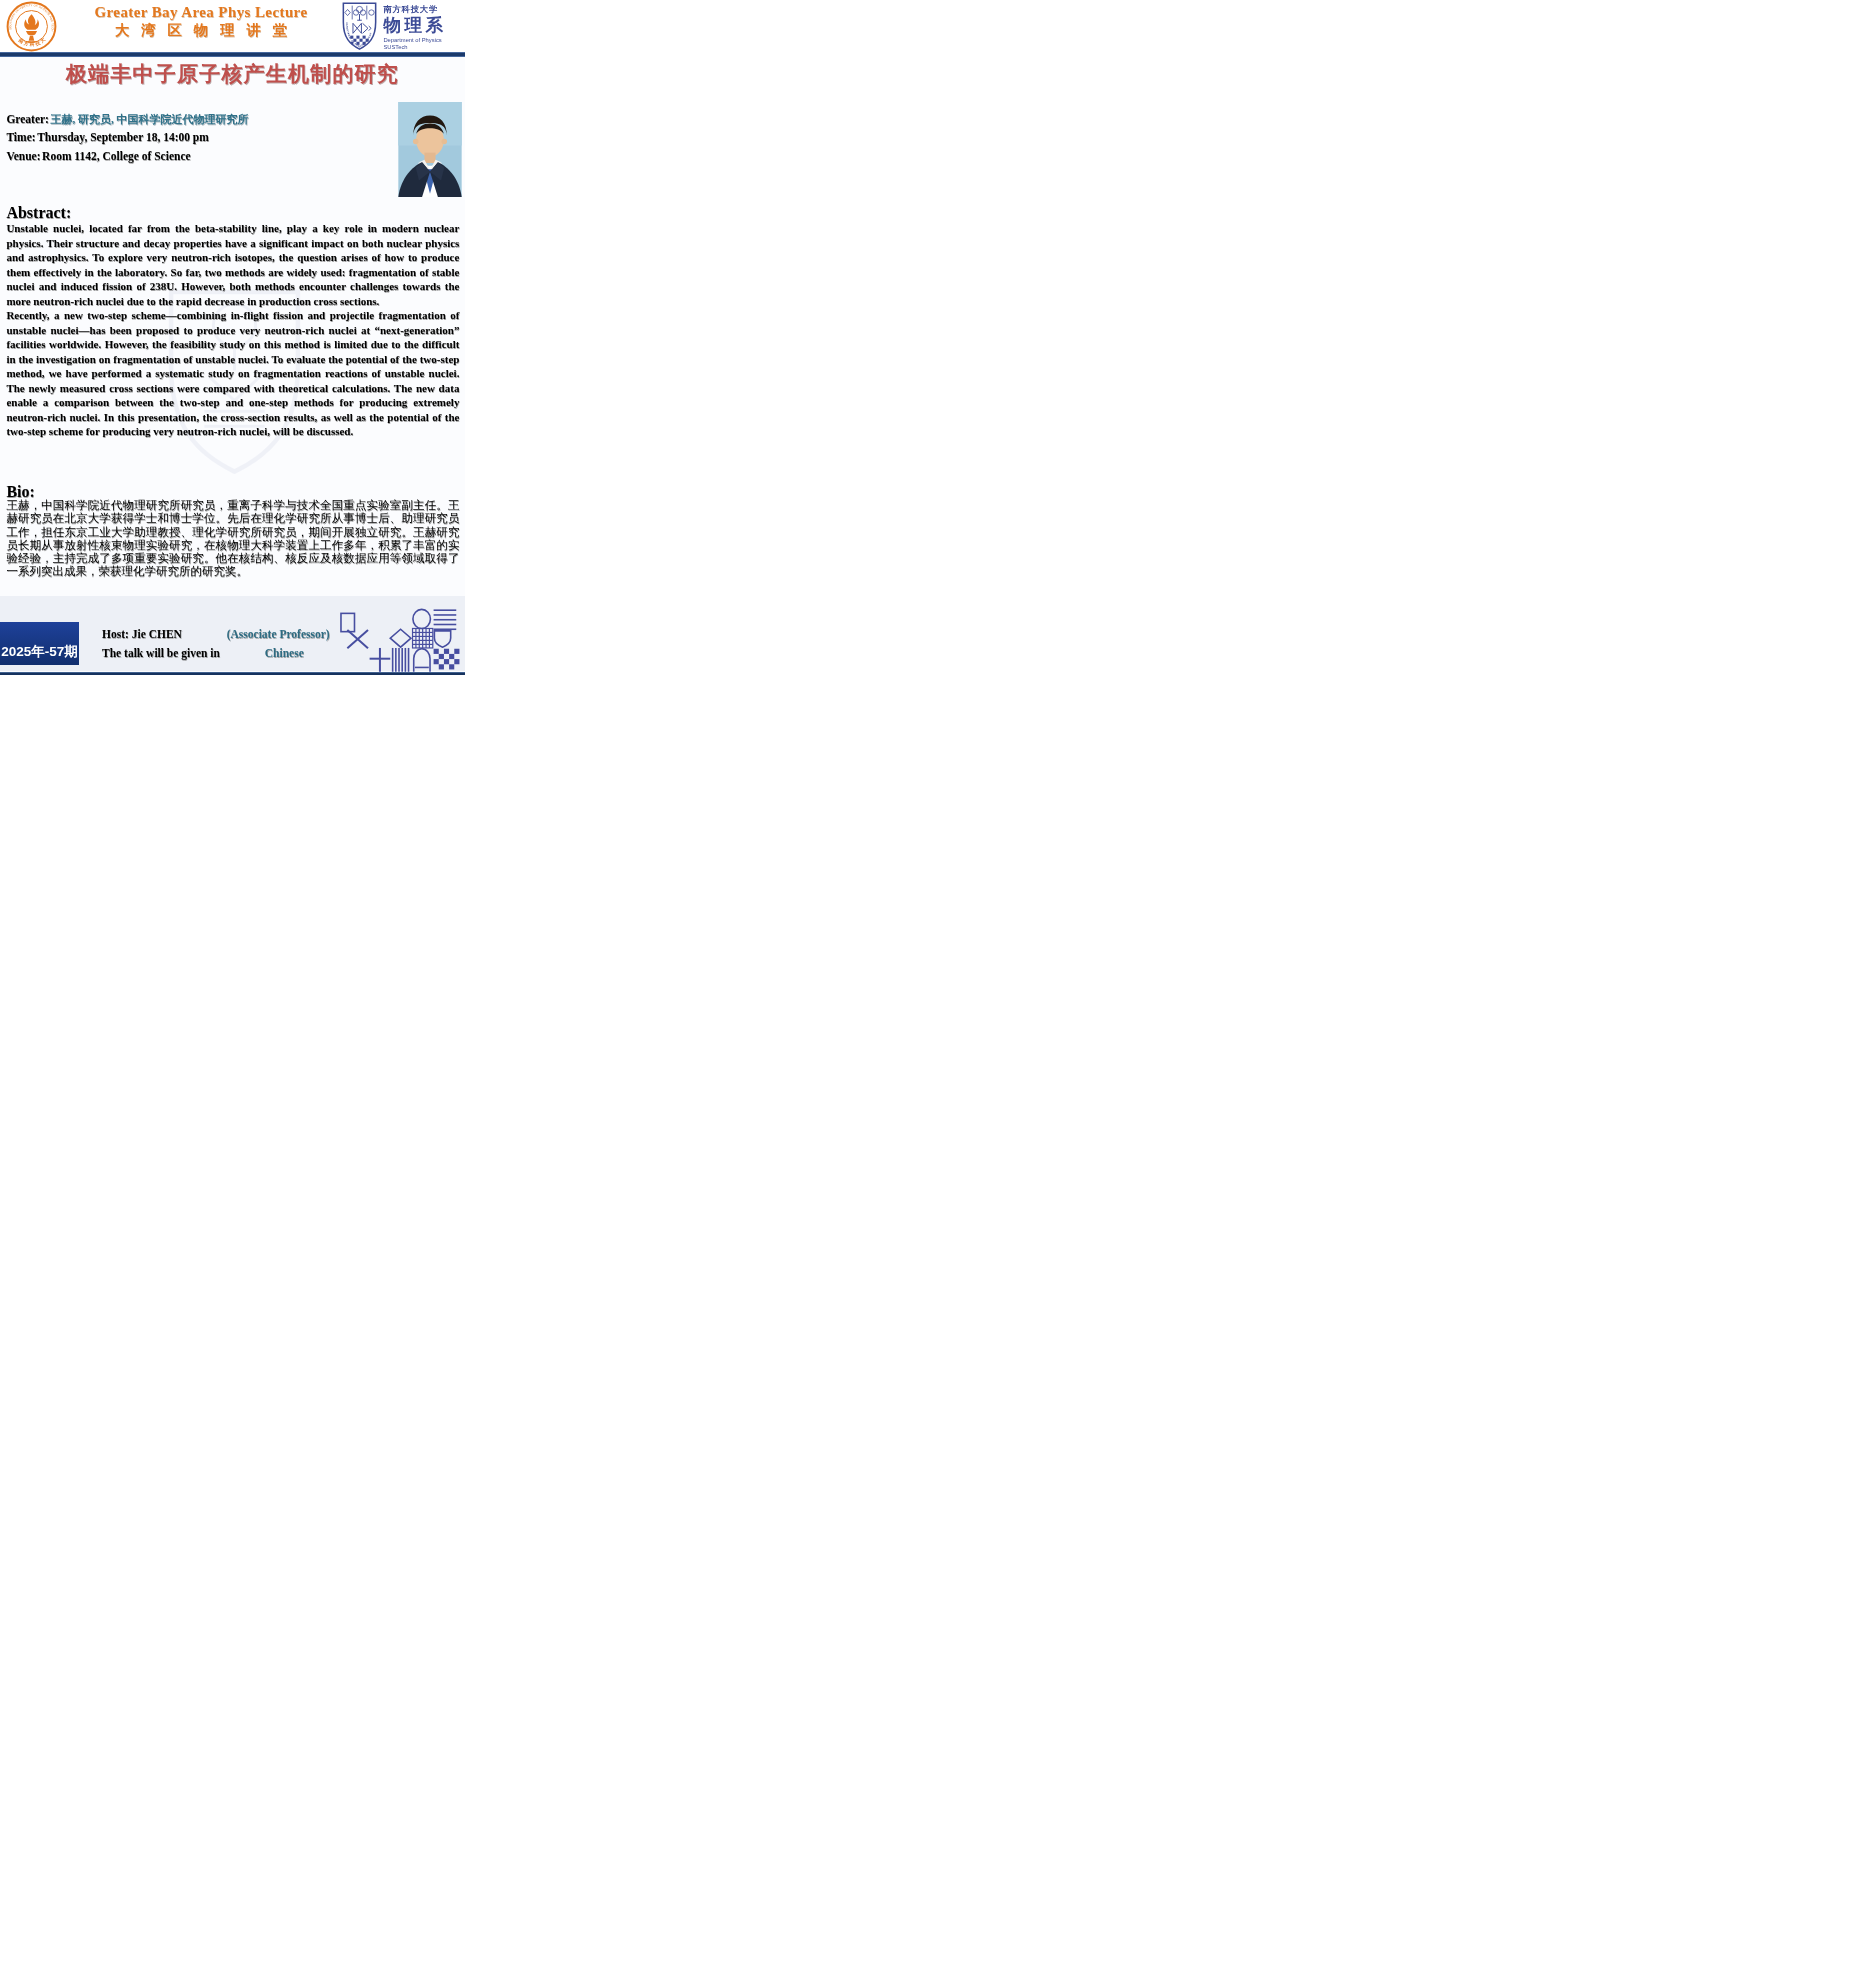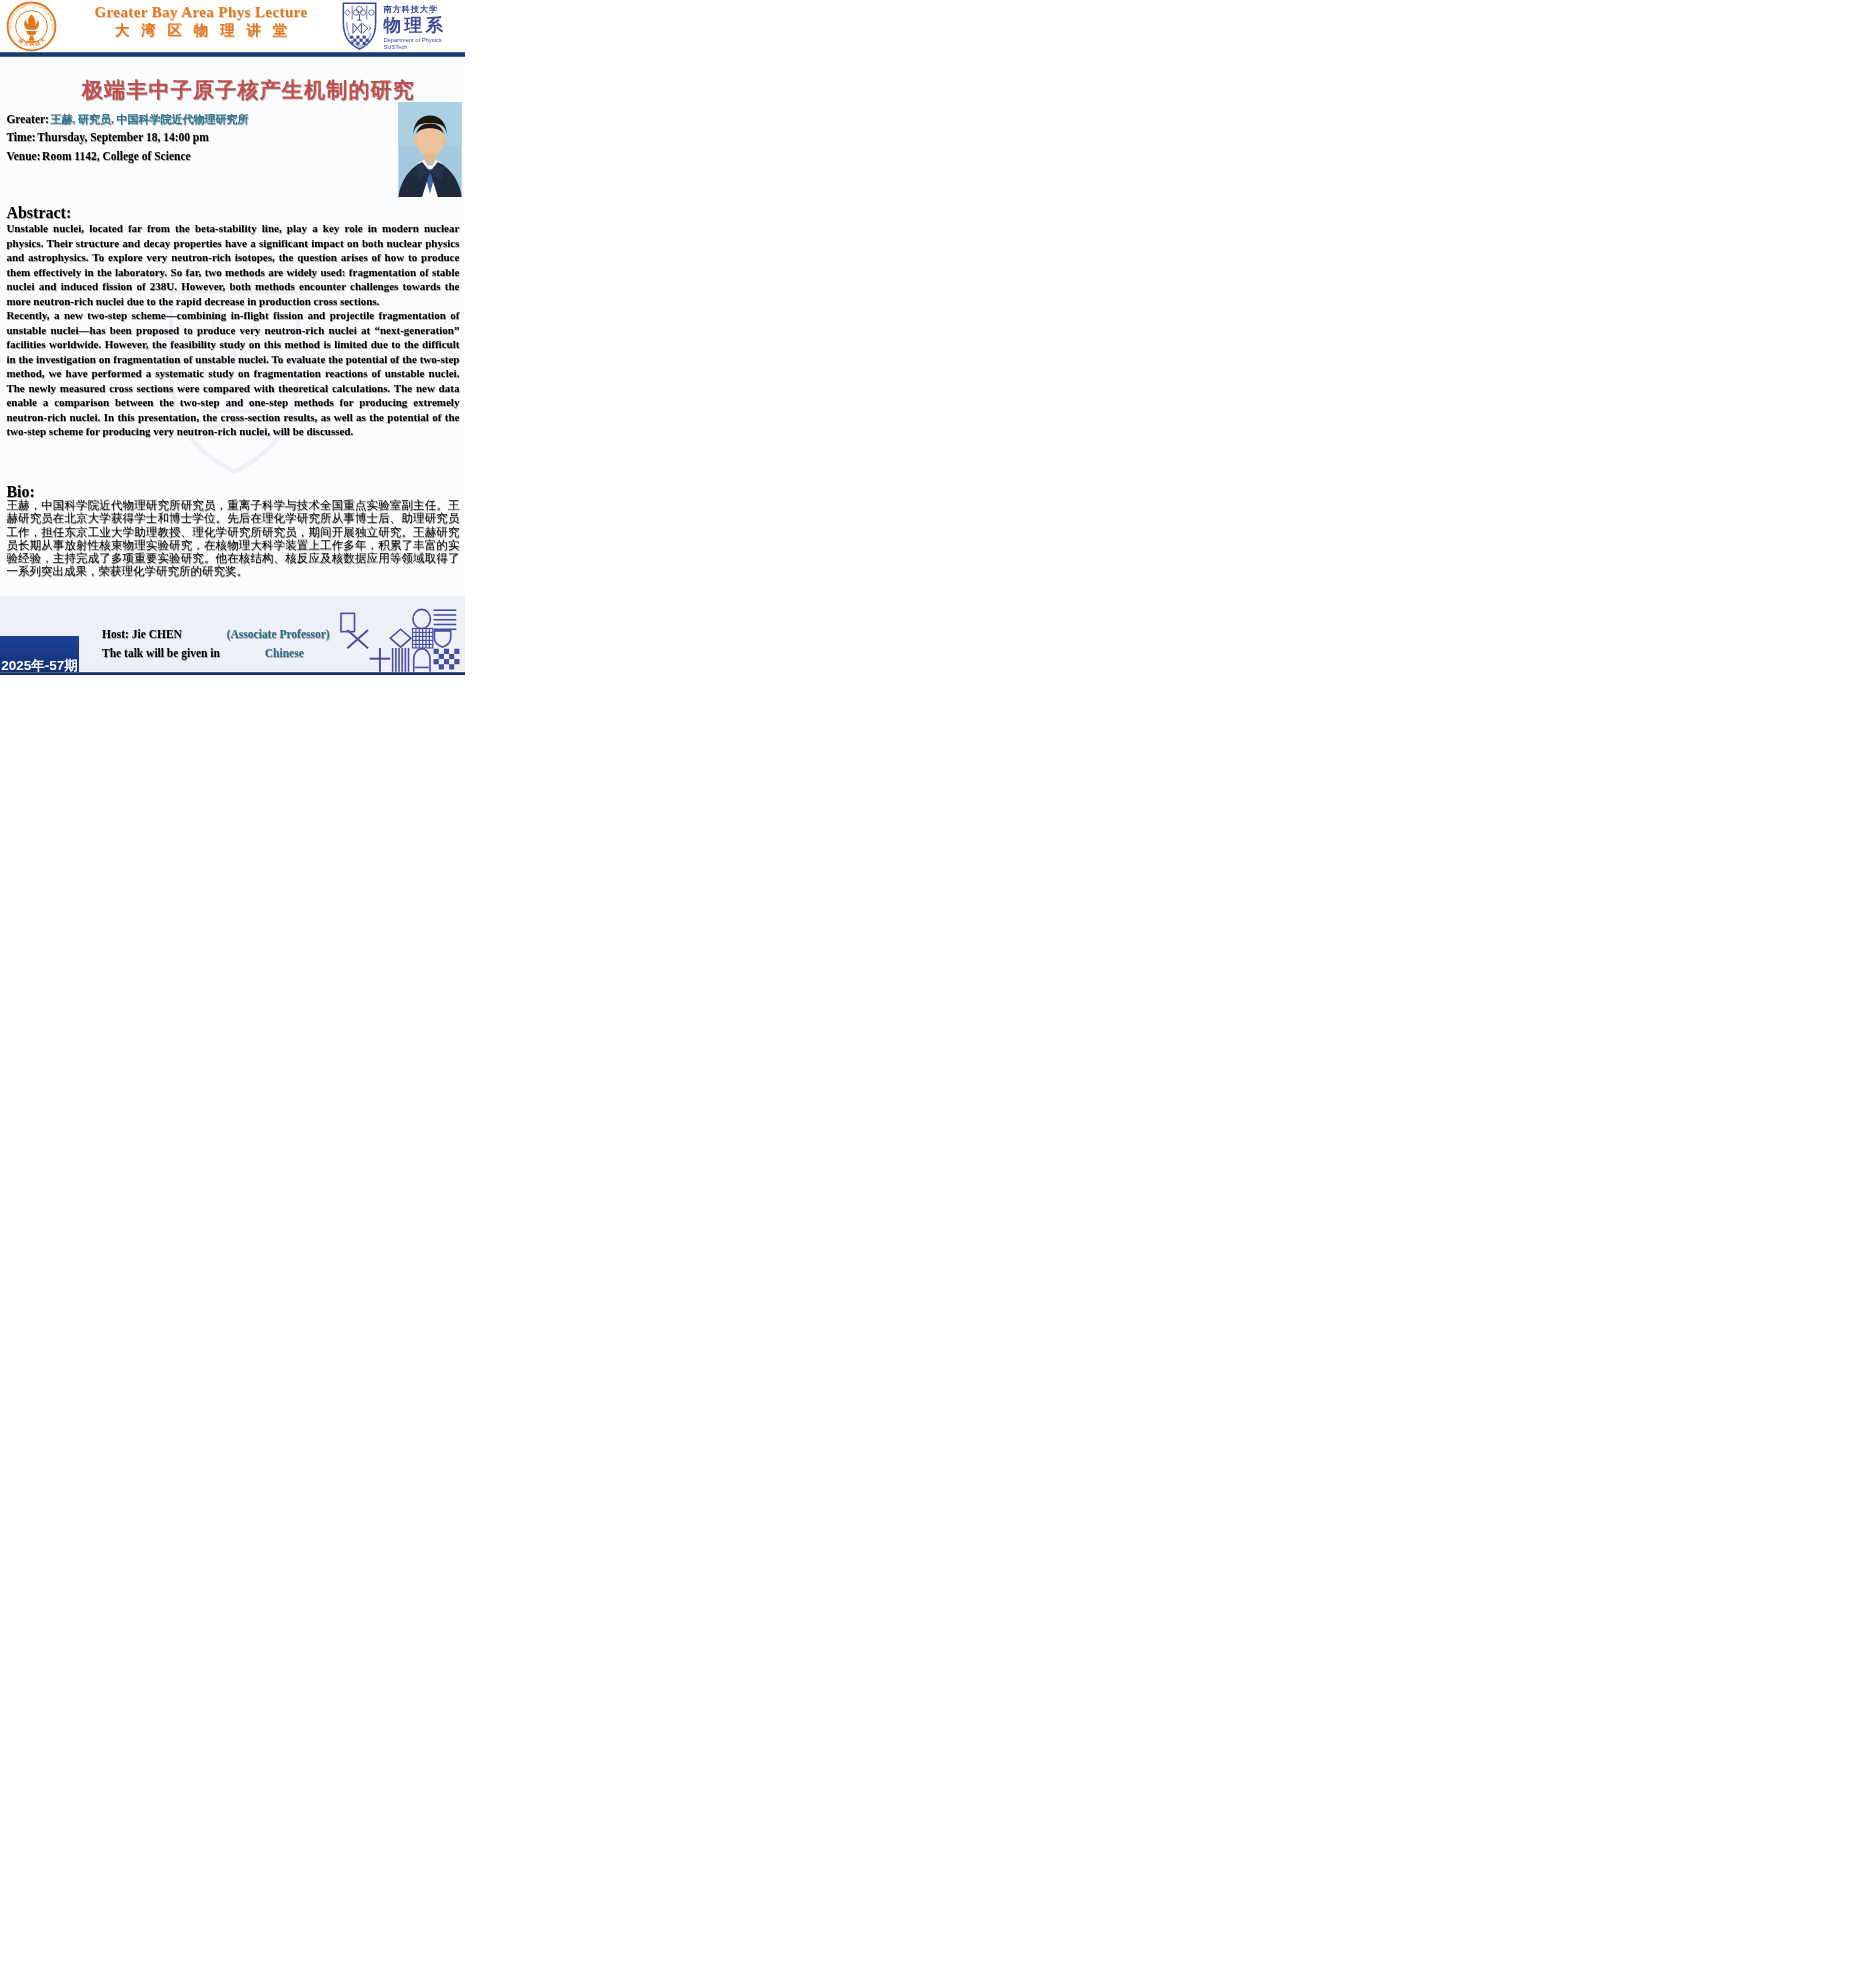--- a/index.html
+++ b/index.html
@@ -18,21 +18,21 @@
   .hdr-right{position:absolute;right:1.6px;top:1.2px;width:123px;display:flex;}
   .shield-sm{flex:0 0 auto;}
   .dept-text{margin-left:4px;color:#3c4b96;}
   .univ-zh{font-family:"Liberation Sans",sans-serif;font-size:8.3px;font-weight:bold;letter-spacing:0.8px;margin-top:3.2px;}
   .dept-zh{font-size:17.5px;font-weight:bold;letter-spacing:3.6px;line-height:1.15;font-family:"Liberation Sans",sans-serif;}
   .dept-en{font-family:"Liberation Sans",sans-serif;font-size:5.8px;line-height:1.25;}
   .dept-en.first{margin-top:1.2px;}
   .divider{position:absolute;left:0;top:52px;width:465px;height:2.8px;background:#1b3a6b;
            border-top:0.8px solid #46689d;border-bottom:0.8px solid #46689d;}
   
-  .talk-title{position:absolute;left:0;top:60px;width:465px;margin:16px;text-align:center;
+  .talk-title{position:absolute;left:0;top:60px;width:465px;margin:0;text-align:center;
       font-size:21px;font-weight:bold;color:#bf4f4c;letter-spacing:1.2px;
       text-shadow:0.8px 1px 0.6px rgba(110,70,70,.45);}
   
   .info{position:absolute;left:6.4px;top:112px;width:381px;}
   .info .line{height:19px;}
   .lbl{font-weight:bold;font-size:11.5px;text-shadow:0.6px 0.7px 0.4px rgba(110,110,110,.65);}
   .val{font-weight:bold;font-size:11.5px;text-shadow:0.6px 0.7px 0.4px rgba(110,110,110,.65);}
   .teal{color:#2f7189;font-size:11px;font-weight:bold;text-shadow:0.6px 0.7px 0.4px rgba(110,130,140,.55);}
   .photo{position:absolute;left:398px;top:102px;}
   
@@ -44,21 +44,21 @@
   .abstract-body{position:absolute;left:6.4px;top:221px;width:453px;z-index:1;
       font-size:11px;line-height:14.5px;text-align:justify;
       text-shadow:0.6px 0.8px 0.4px rgba(120,120,120,.7);font-weight:bold;}
   .abstract-body p{margin:0;}
   .bio-label{left:6.4px;top:483px;}
   .bio-body{position:absolute;left:6.4px;top:499px;width:453px;z-index:1;
       font-size:11.5px;line-height:13.3px;text-align:justify;
       text-shadow:0.6px 0.8px 0.4px rgba(120,120,120,.7);}
   
   .ftr{position:absolute;left:0;top:596px;width:465px;height:75px;background:#edf0f6;}
-  .issue-box{position:absolute;left:0;top:40px;width:79px;height:43px;
+  .issue-box{position:absolute;left:0;top:26px;width:79px;height:43px;
       background:linear-gradient(#1e419a,#122f6e);color:#fff;
       font-family:"Liberation Sans",sans-serif;font-weight:bold;font-size:13.5px;
       display:flex;align-items:flex-end;justify-content:center;padding-bottom:4px;box-sizing:border-box;}
   .host{position:absolute;left:102px;top:29px;font-size:11.5px;font-weight:bold;line-height:18.7px;
         text-shadow:0.6px 0.7px 0.4px rgba(110,110,110,.6);}
   .teal-b{color:#2d6b82;padding-left:42px;}
   .deco{position:absolute;left:337px;top:607px;z-index:2;}
   .bottom-bar{position:absolute;left:0;top:672px;width:465px;height:2px;background:#16325e;
               border-top:0.8px solid #41618f;}
 </style>

